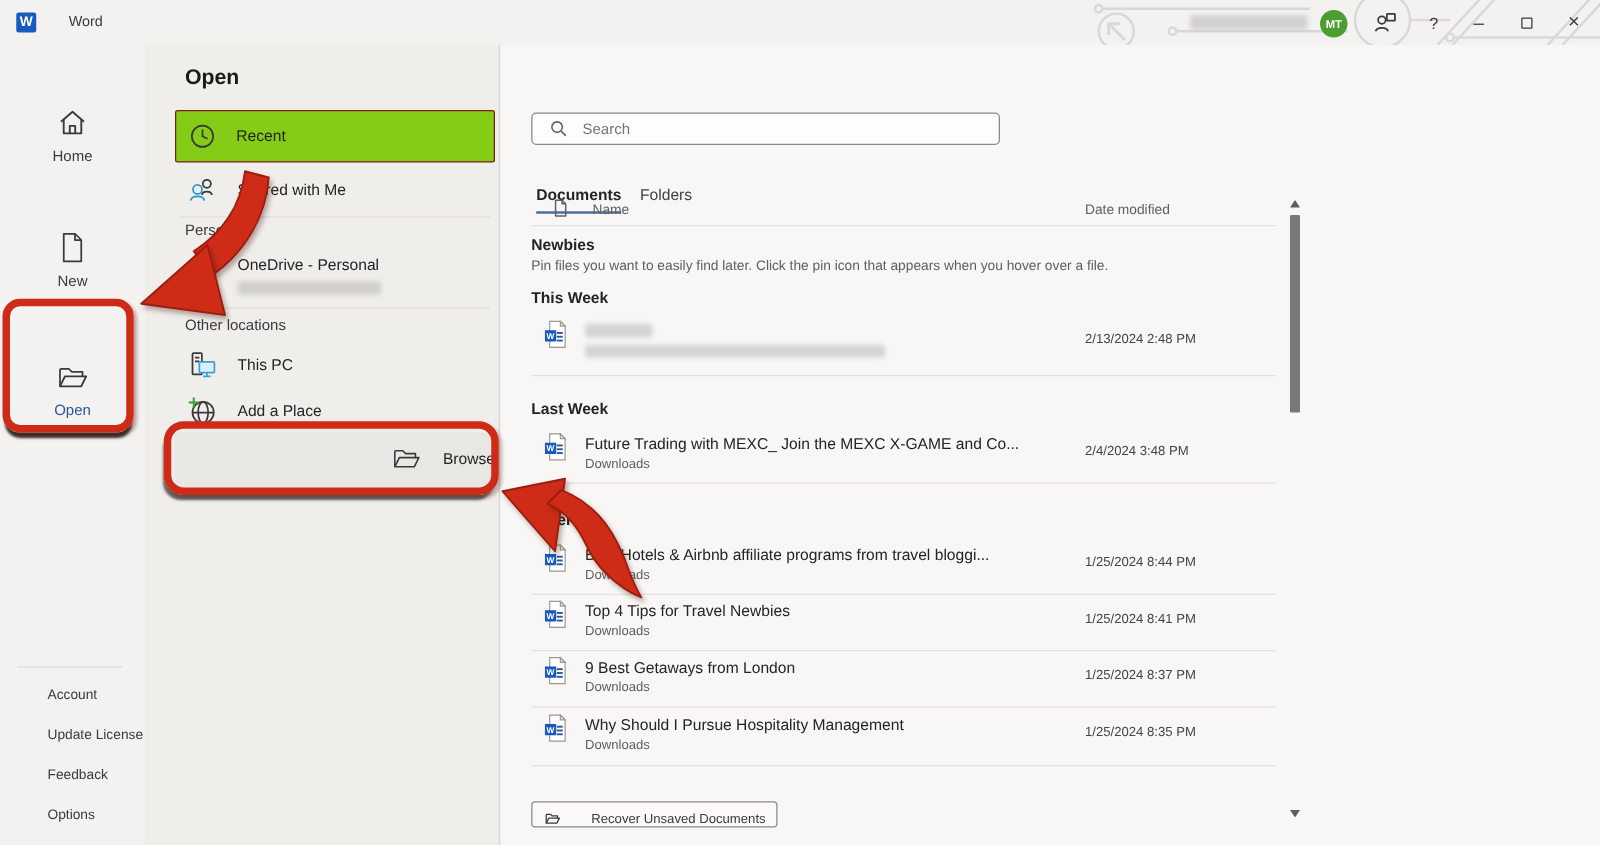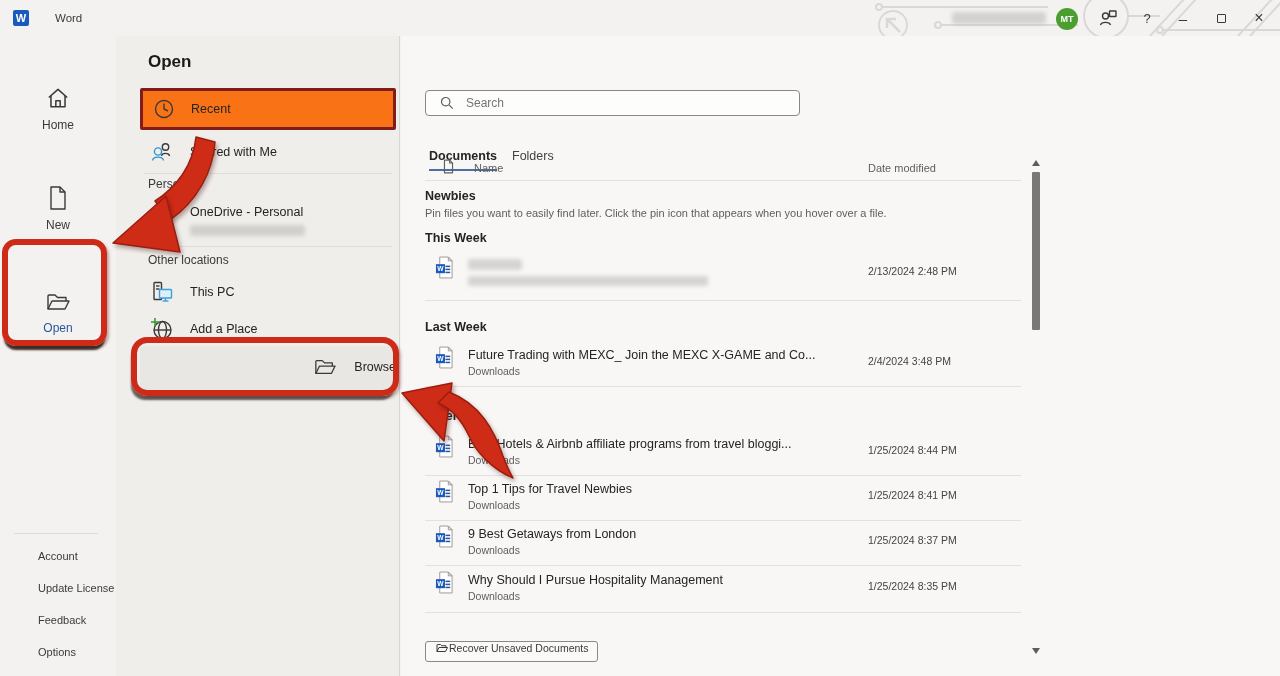--- a/index.html
+++ b/index.html
@@ -22,21 +22,21 @@
   .side-item { position:absolute; left:0; width:116px; height:88px; display:flex; flex-direction:column; align-items:center; justify-content:center; gap:7px; cursor:pointer; }
   .side-item .lbl { font-size:12px; color:#3b3a39; }
   .side-item.sel .lbl { color:#2b579a; }
   .side-foot { position:absolute; left:38px; font-size:11px; color:#3b3a39; cursor:pointer; }
   .side-div { position:absolute; left:14px; width:84px; height:1px; background:#dddbd9; }
 
   
   .midpanel { position:absolute; left:116px; top:36px; width:284px; height:640px; background:#f0eeeb; border-right:1px solid #d8d6d3; z-index:2; }
   .bs-heading { position:absolute; left:32px; top:16px; font-size:17px; font-weight:bold; color:#1b1a19; }
   .nav-row { position:absolute; left:24px; width:256px; height:42px; display:flex; align-items:center; gap:16px; padding-left:10px; cursor:pointer; font-size:12.5px; color:#252423; }
-  .nav-row.sel { background:#f97316; border:3px solid #7f1d1d; border-radius:2px; }
+  .nav-row.sel { background:#84cc16; border:1px solid #7f1d1d; border-radius:2px; }
   .mid-div { position:absolute; left:28px; width:248px; height:1px; background:#dfddda; }
   .mid-sec { position:absolute; left:32px; font-size:12px; color:#3b3a39; }
 
   
   .rightpanel { position:absolute; left:401px; top:36px; width:879px; height:640px; background:#f8f7f5; z-index:1; }
   .searchbox { position:absolute; left:24px; top:54px; width:375px; height:26px; border:1px solid #8a8886; border-radius:4px; background:#fdfdfc; display:flex; align-items:center; gap:12px; padding-left:14px; }
   .searchbox input { border:none; outline:none; background:transparent; font-size:12px; color:#a21caf; font-family:"Liberation Sans",sans-serif; width:300px; }
   .tab { position:absolute; top:89px; font-size:12.5px; color:#424242; cursor:pointer; padding-bottom:6px;margin-top:24px; }
   .tab.active { color:#252423; font-weight:bold; border-bottom:2.5px solid #4a6fa5; }
   .colhead { position:absolute; top:126px; font-size:11px; color:#605e5c; }
@@ -44,21 +44,21 @@
   .sec-label { position:absolute; left:24px; font-size:12.5px; font-weight:bold; color:#252423; }
   .sec-note { position:absolute; left:24px; font-size:11px; color:#605e5c; }
   .file-row { position:absolute; left:24px; width:596px; height:44px; cursor:pointer; }
   .file-row .fname { position:absolute; left:43px; top:4px; font-size:12.5px; color:#252423; white-space:nowrap; }
   .file-row .floc { position:absolute; left:43px; top:21px; font-size:10.5px; color:#605e5c; }
   .file-row .fdate { position:absolute; left:443px; top:11px; font-size:10.5px; color:#444; }
   .ficon { position:absolute; left:10px; top:2px; }
   .scrollbar { position:absolute; left:629px; top:122px; width:12px; height:500px; }
   .sb-thumb { position:absolute; left:2px; top:14px; width:8px; height:158px; background:#7a7876; border-radius:1px; }
   .sb-arrow { position:absolute; left:2px; width:0; height:0; border-left:4px solid transparent; border-right:4px solid transparent; }
-  .recover-btn { position:absolute; left:24px; top:605px; height:21px; padding:0 9px; border:1px solid #8a8886; border-radius:3px; background:#faf9f7; display:inline-flex; align-items:flex-start; gap:0; font-size:10.5px; color:#3b3a39; cursor:pointer; }
+  .recover-btn { position:absolute; left:24px; top:605px; height:21px; padding:0 9px; border:1px solid #8a8886; border-radius:3px; background:#faf9f7; display:inline-flex; align-items:flex-end; gap:24px; font-size:10.5px; color:#3b3a39; cursor:pointer; }
 
   
   .red-box { position:absolute; border:6px solid #ce2a18; z-index:20; pointer-events:none; }
   .red-box-open { left:2px; top:239px; width:105px; height:107px; border-radius:14px; box-shadow:0 6px 2px -2px rgba(25,12,8,.8), 2px 3px 3px rgba(90,20,10,.35); }
   .red-box-browse { left:131px; top:337px; width:268px; height:59px; border-radius:16px; box-shadow:-2px 6px 2px -2px rgba(25,12,8,.6), 2px 3px 3px rgba(90,20,10,.3); }
   .arrows { position:absolute; left:0; top:0; width:1280px; height:676px; z-index:21; pointer-events:none; }
   .arrows path { filter:drop-shadow(2px 3px 2px rgba(60,12,5,.35)); }
 
   .browse-row-bg { position:absolute; left:24px; top:310px; width:256px; height:44px; background:#e9e7e4; }
 </style>
@@ -316,21 +316,21 @@
   <div class="file-row" style="top:442px;">
     <svg class="ficon" width="19" height="23" viewBox="0 0 20 24">
       <path d="M5 1 h9 l4 4 v18 h-13 z" fill="#ffffff" stroke="#9a9896"></path>
         <path d="M14 1 l4 4 h-4 z" fill="#e8e6e4" stroke="#9a9896"></path>
       <rect x="11" y="10" width="5" height="1.6" fill="#2b579a"></rect>
         <rect x="11" y="13.2" width="5" height="1.6" fill="#2b579a"></rect>
         <rect x="11" y="16.4" width="5" height="1.6" fill="#2b579a"></rect>
       <rect x="1" y="8.5" width="9.5" height="9.5" fill="#185abd"></rect>
       <text x="5.7" y="15.9" font-size="7" font-weight="bold" fill="#ffffff" text-anchor="middle" font-family="Liberation Sans, sans-serif">W</text>
     </svg>
-    <div class="fname">Top 1 Tips for Travel Newbies</div>
+    <div class="fname">Top 4 Tips for Travel Newbies</div>
     <div class="floc">Downloads</div>
     <div class="fdate">1/25/2024 8:41 PM</div>
   </div>
   <div class="hdiv" style="top:484px;"></div>
 
   <div class="file-row" style="top:487px;">
     <svg class="ficon" width="19" height="23" viewBox="0 0 20 24">
       <path d="M5 1 h9 l4 4 v18 h-13 z" fill="#ffffff" stroke="#9a9896"></path>
         <path d="M14 1 l4 4 h-4 z" fill="#e8e6e4" stroke="#9a9896"></path>
       <rect x="11" y="10" width="5" height="1.6" fill="#2b579a"></rect>

